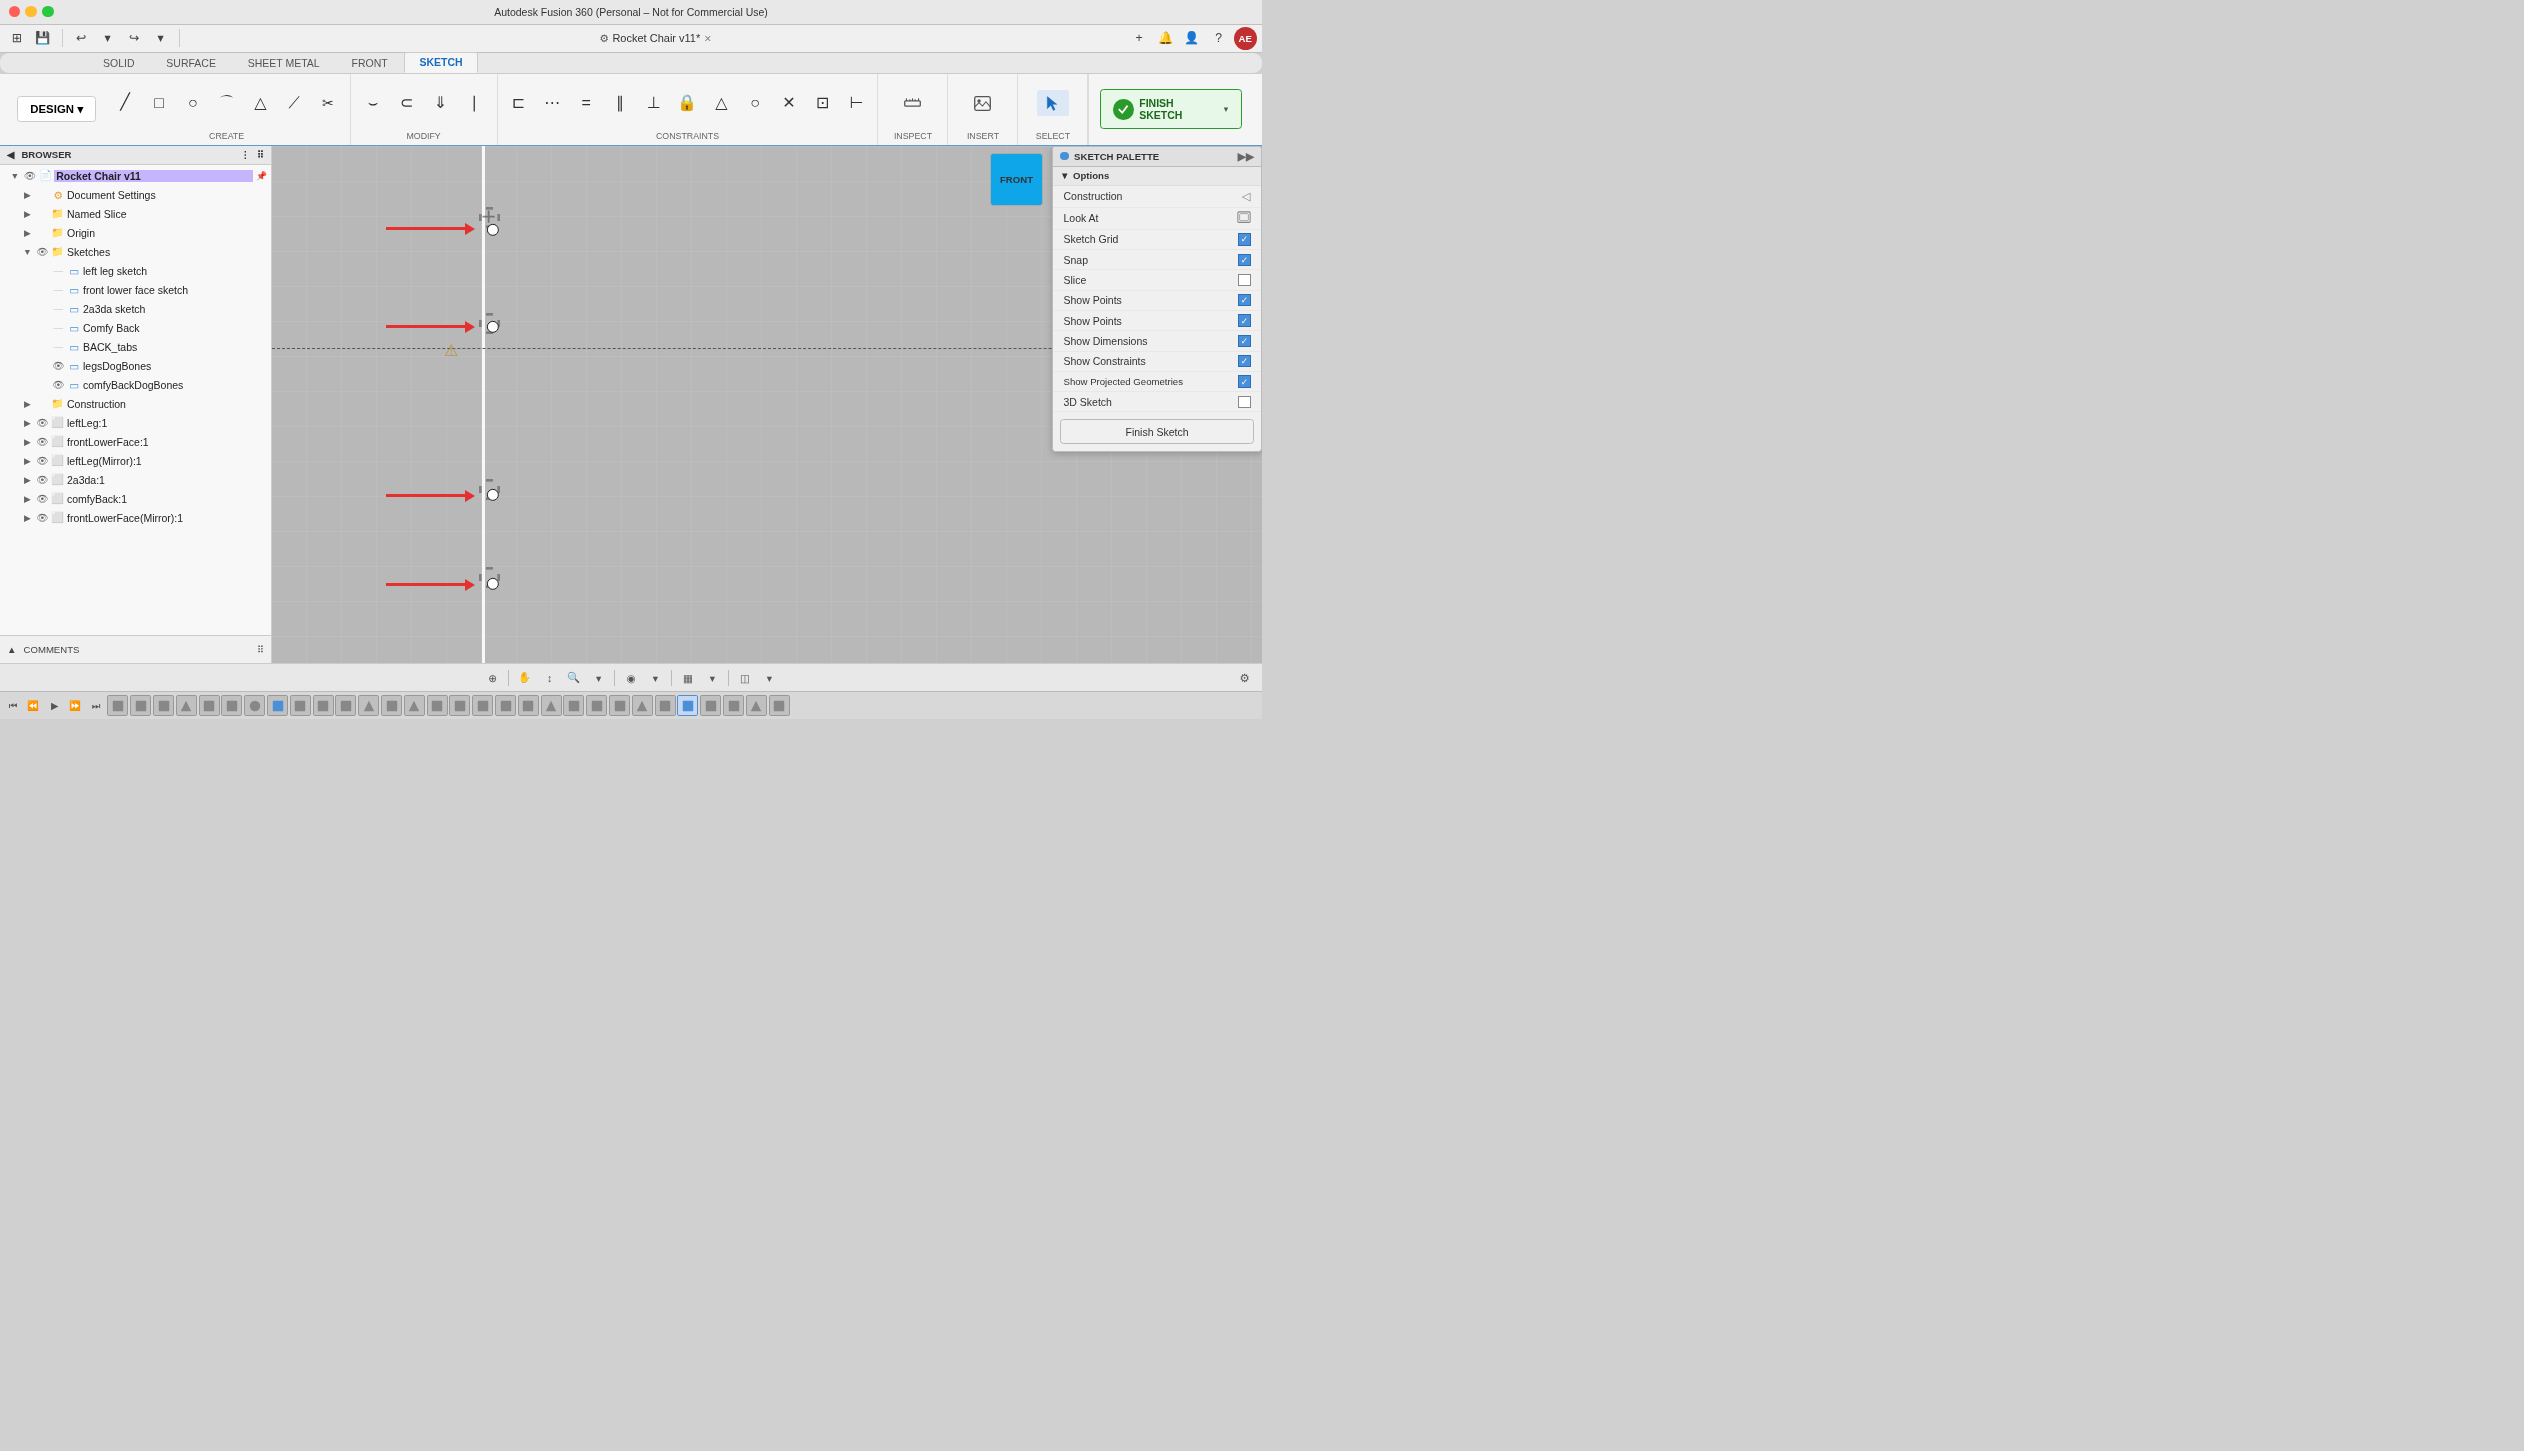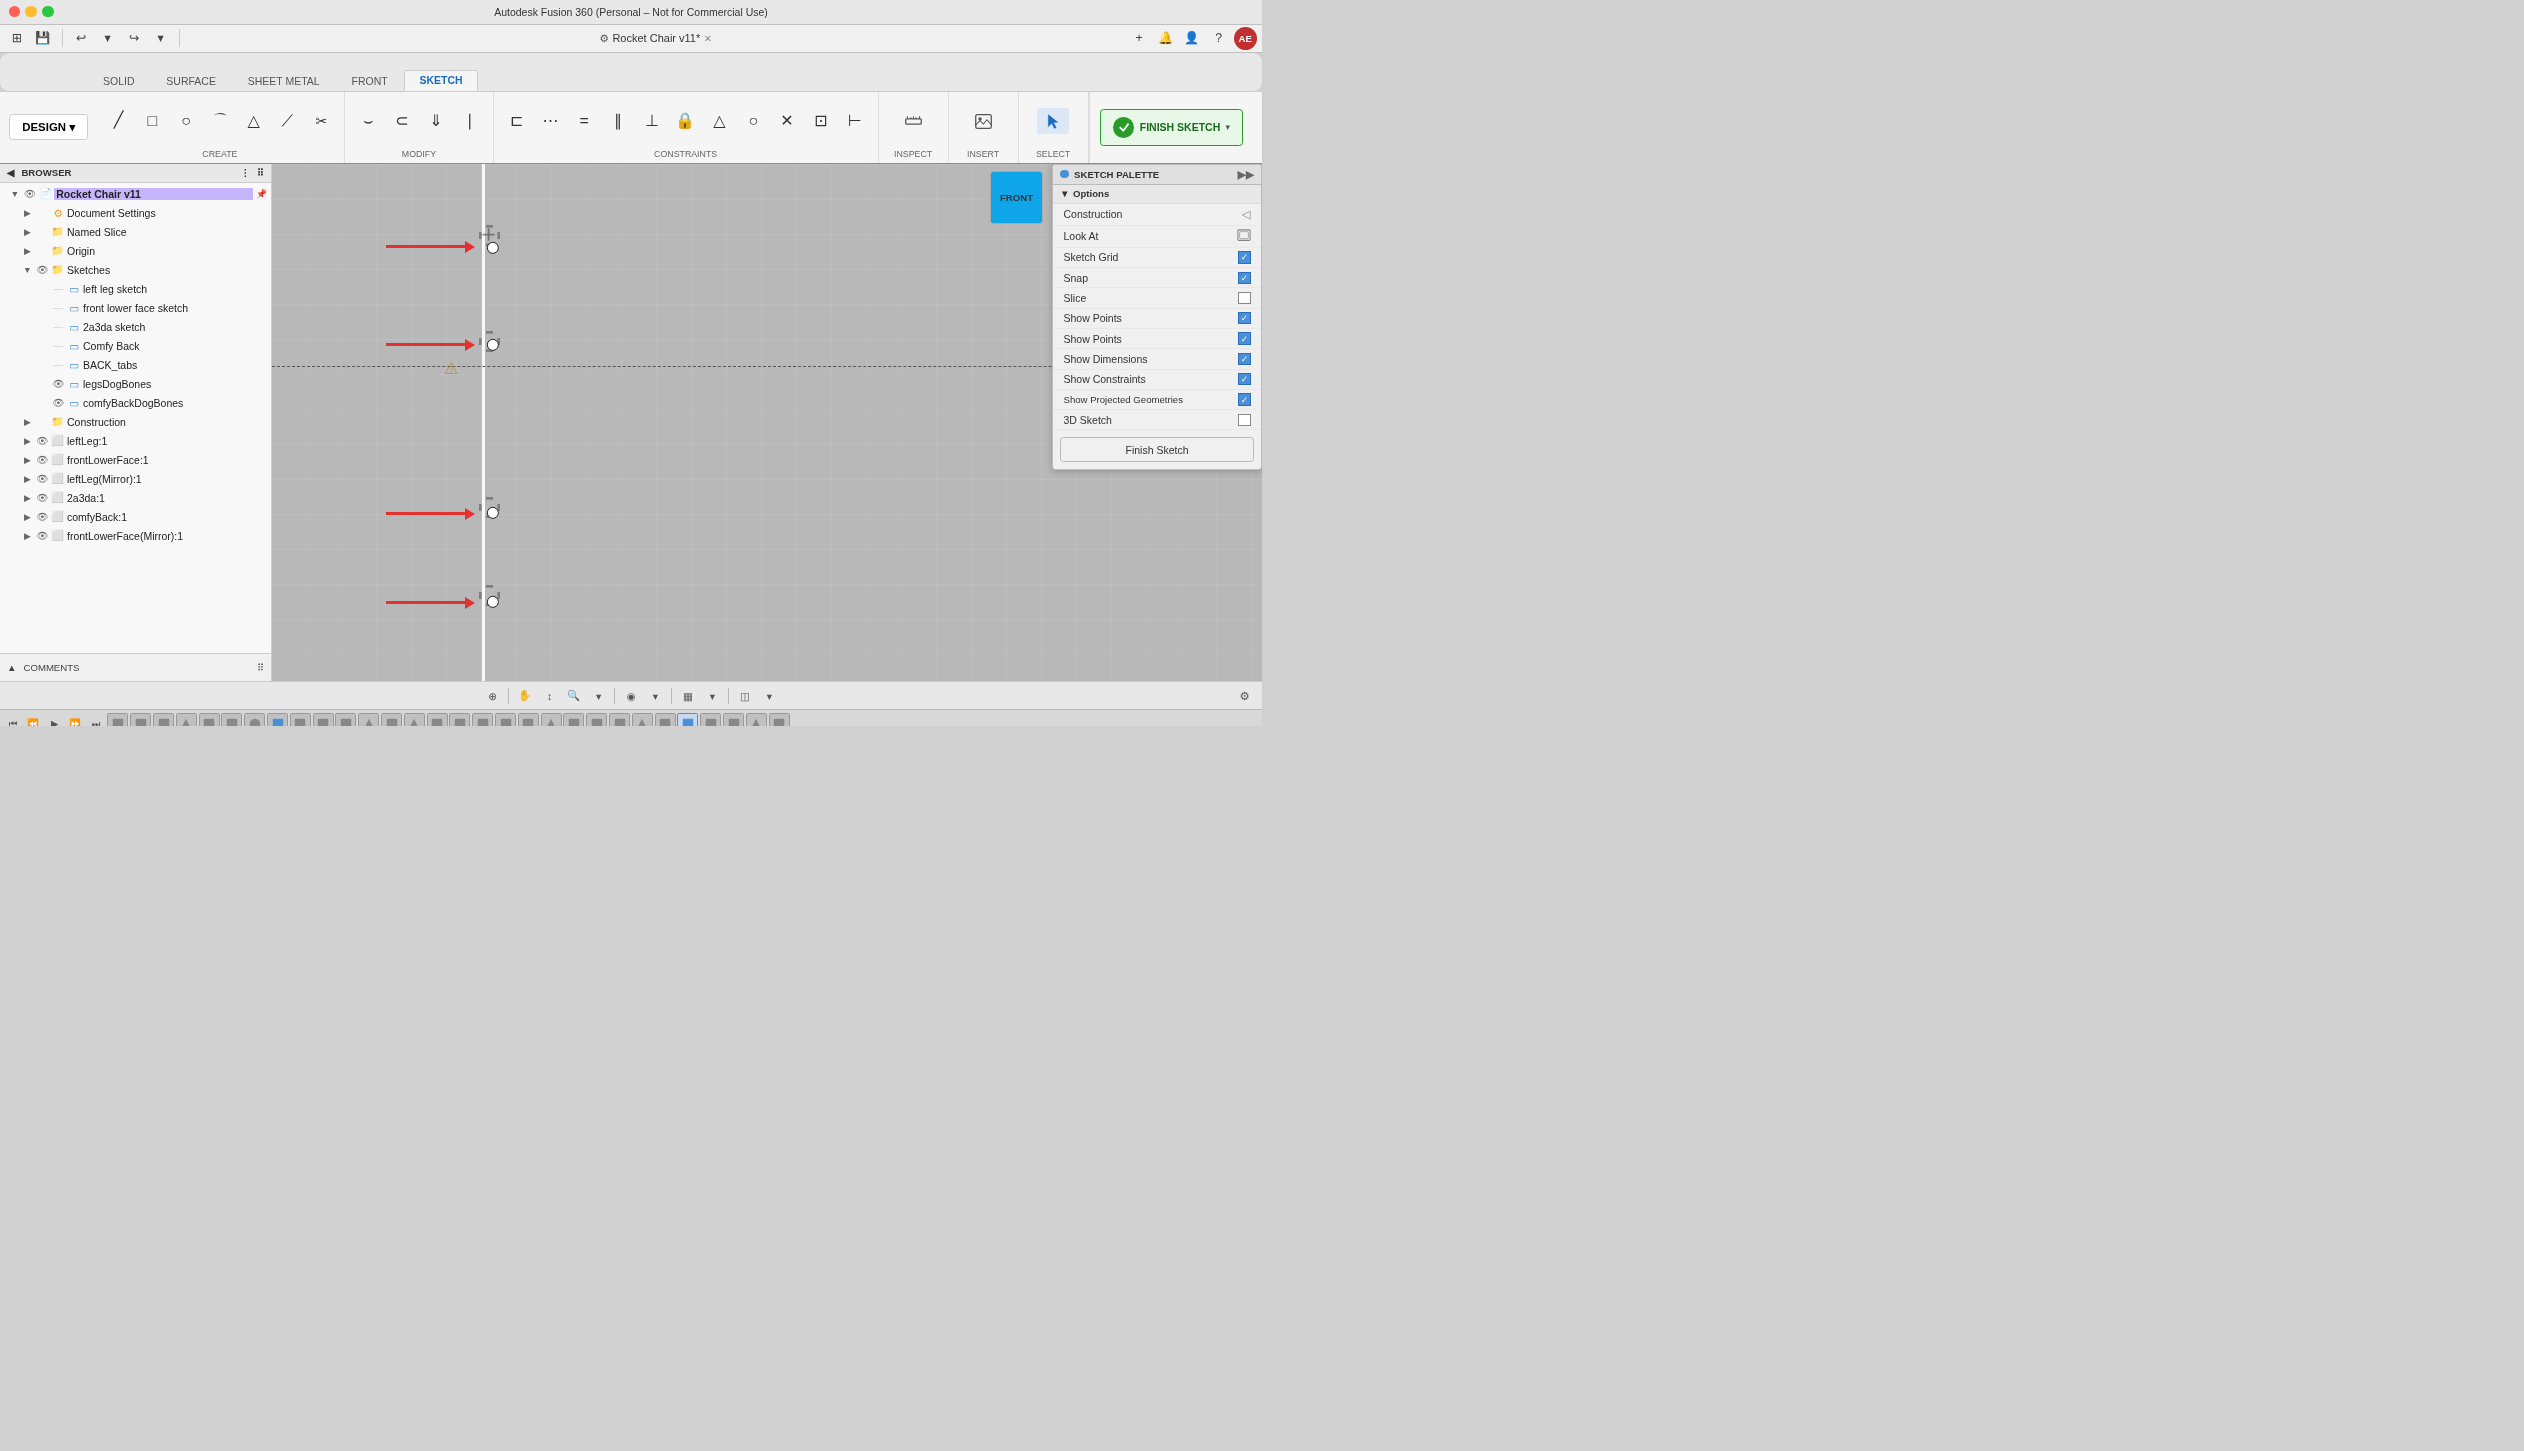--- a/index.html
+++ b/index.html
@@ -51,21 +51,21 @@
     }
     .toolbar-sep { width: 0.9px; height: 17.5px; background: #ccc; margin: 0 3.5px; }
 
     
     #ribbon {
       height: 72px;
       background: #f5f5f5;
       border-bottom: 1.8px solid #5b9bd5;
       display: flex;
       align-items: stretch;
-      padding: 0 2px;
+      padding: 0 10px;
     }
     .ribbon-section {
       display: flex;
       flex-direction: column;
       align-items: center;
       border-right: 0.9px solid #ddd;
       padding: 3.5px 7px;
       min-width: 70px;
     }
     .ribbon-section-label {
@@ -293,21 +293,21 @@
       align-items: center;
       padding: 0 7px;
       font-size: 9.6px;
       color: #444;
       gap: 7px;
     }
 
     
     .ribbon-tab-bar {
       display: flex;
-      height: 39px;
+      height: 21px;
       background: #e8e8e8;
       border-bottom: 0.9px solid #ccc;
       align-items: flex-end;
       padding: 0 88px;
       gap: 1.8px;
       border-radius: 9px;
     }
     .ribbon-tab {
       padding: 3.5px 14px;
       font-size: 10.5px;

